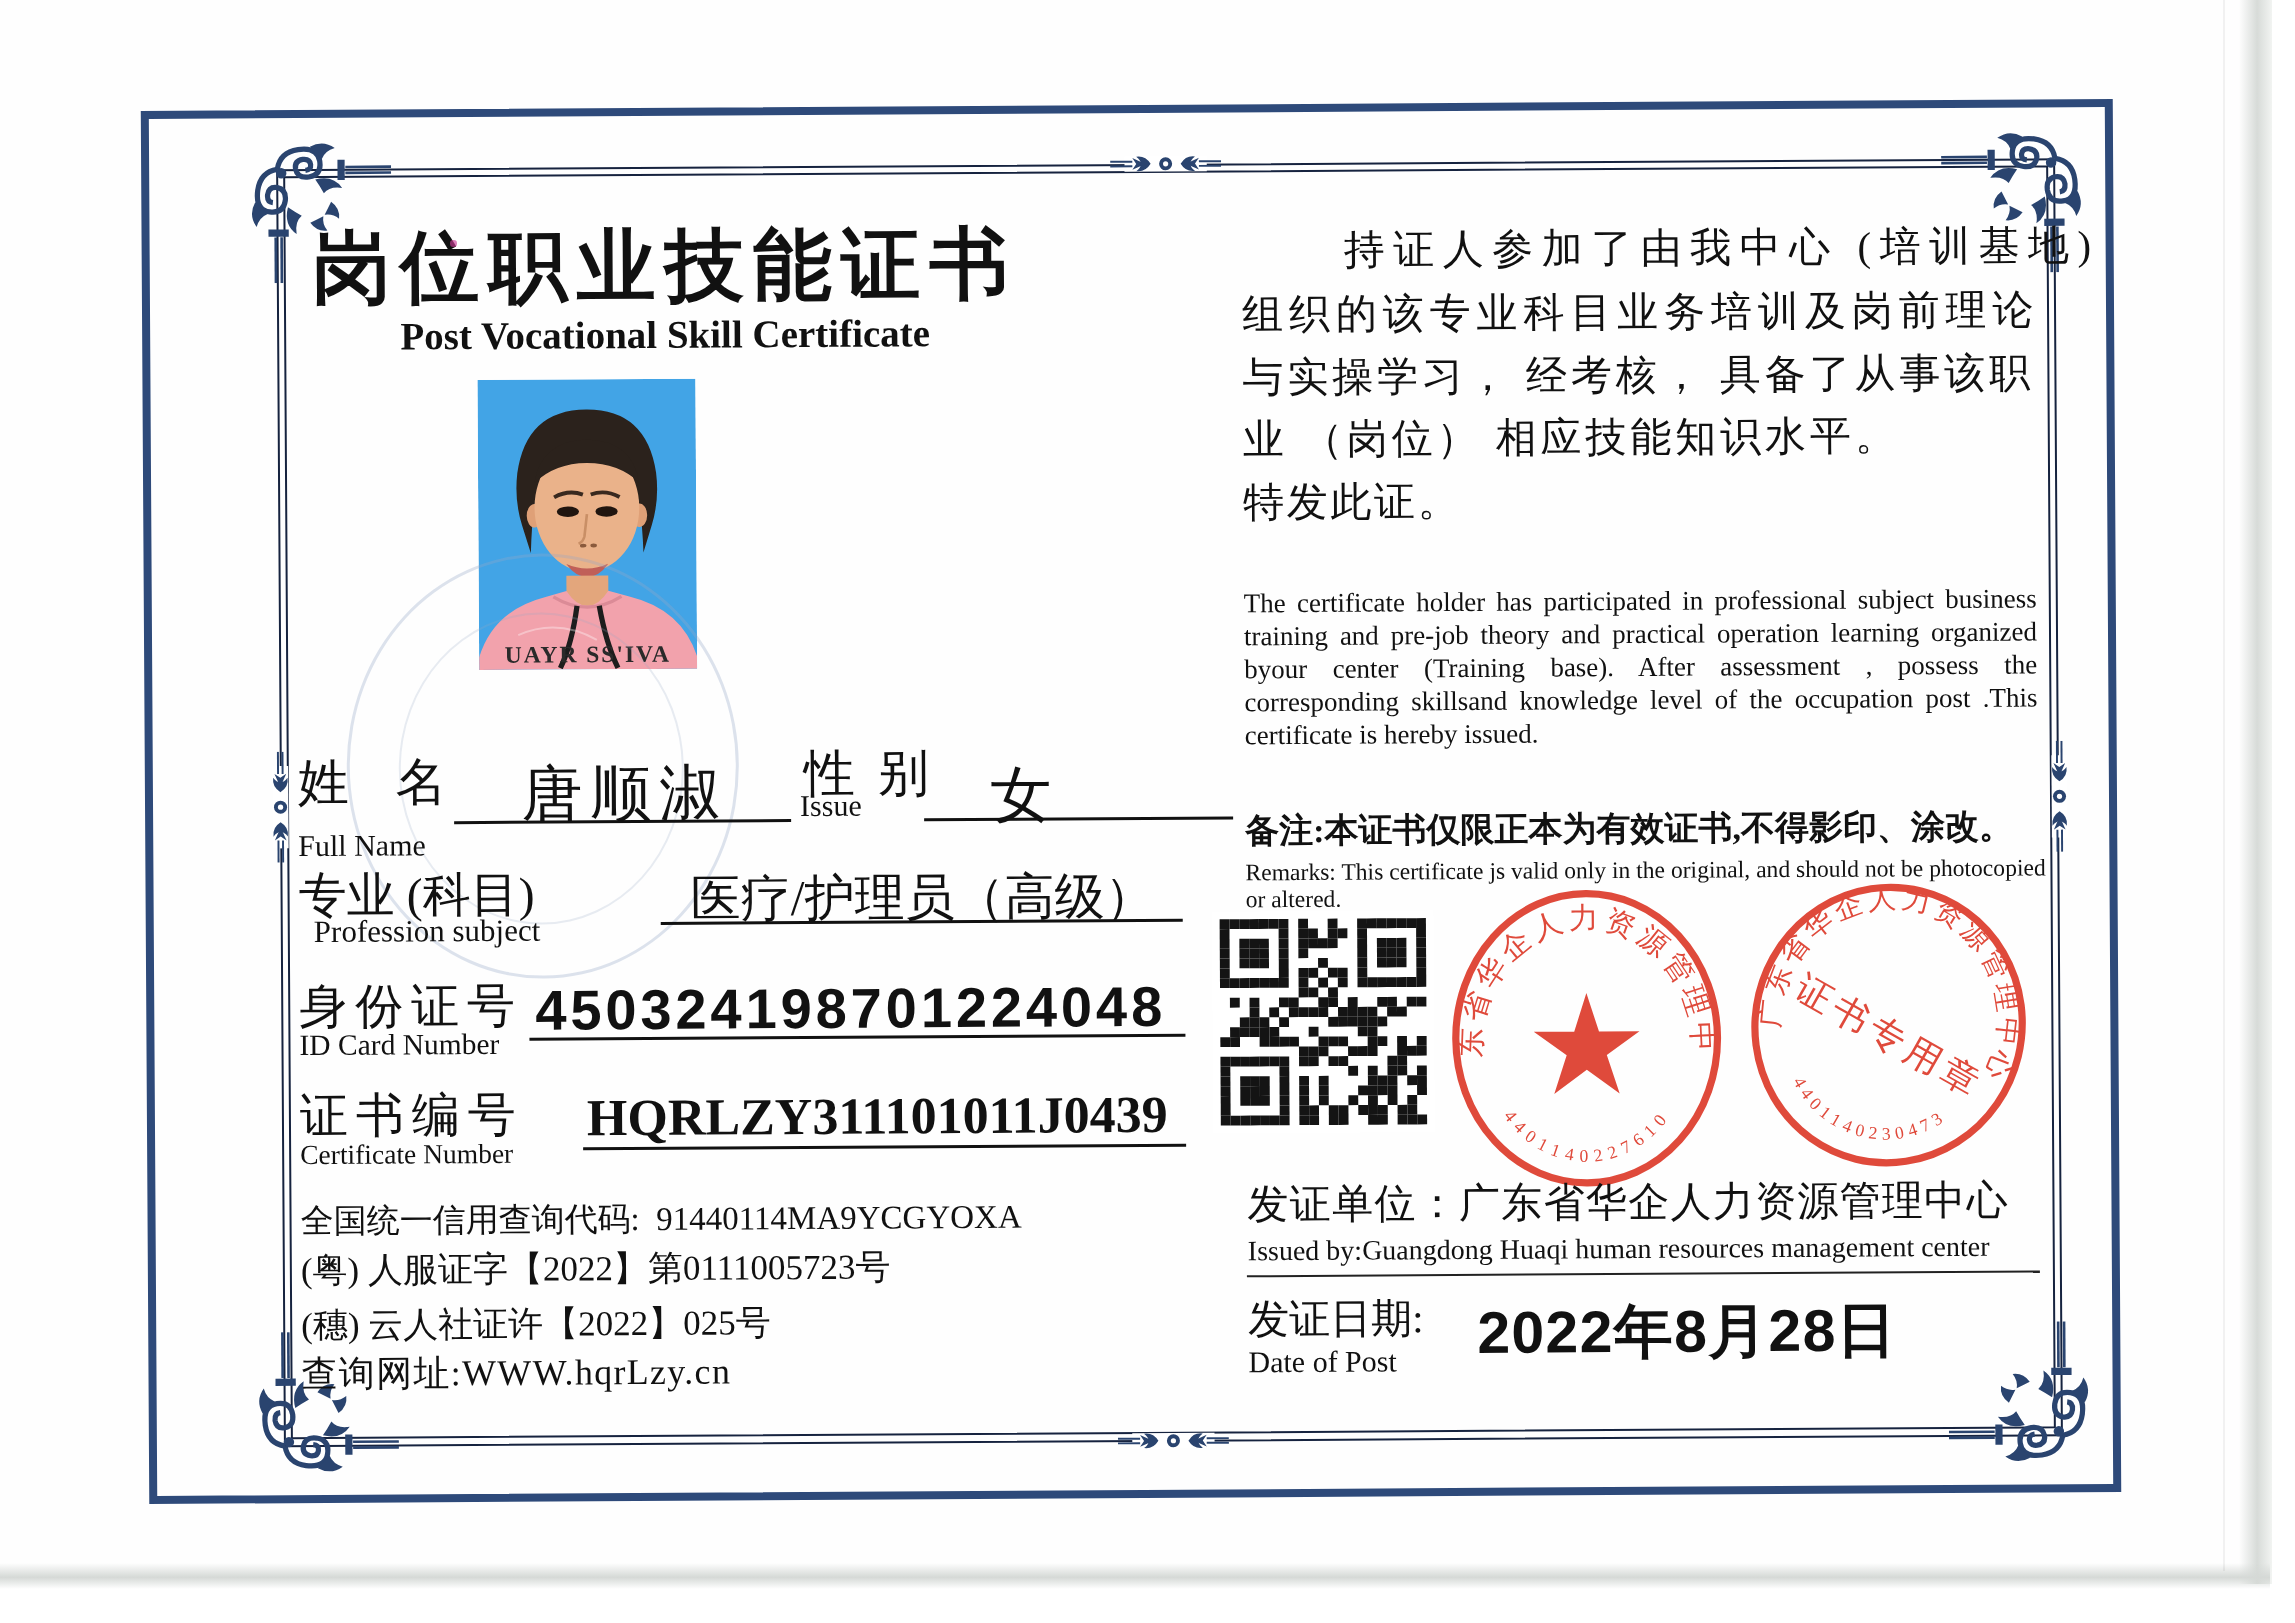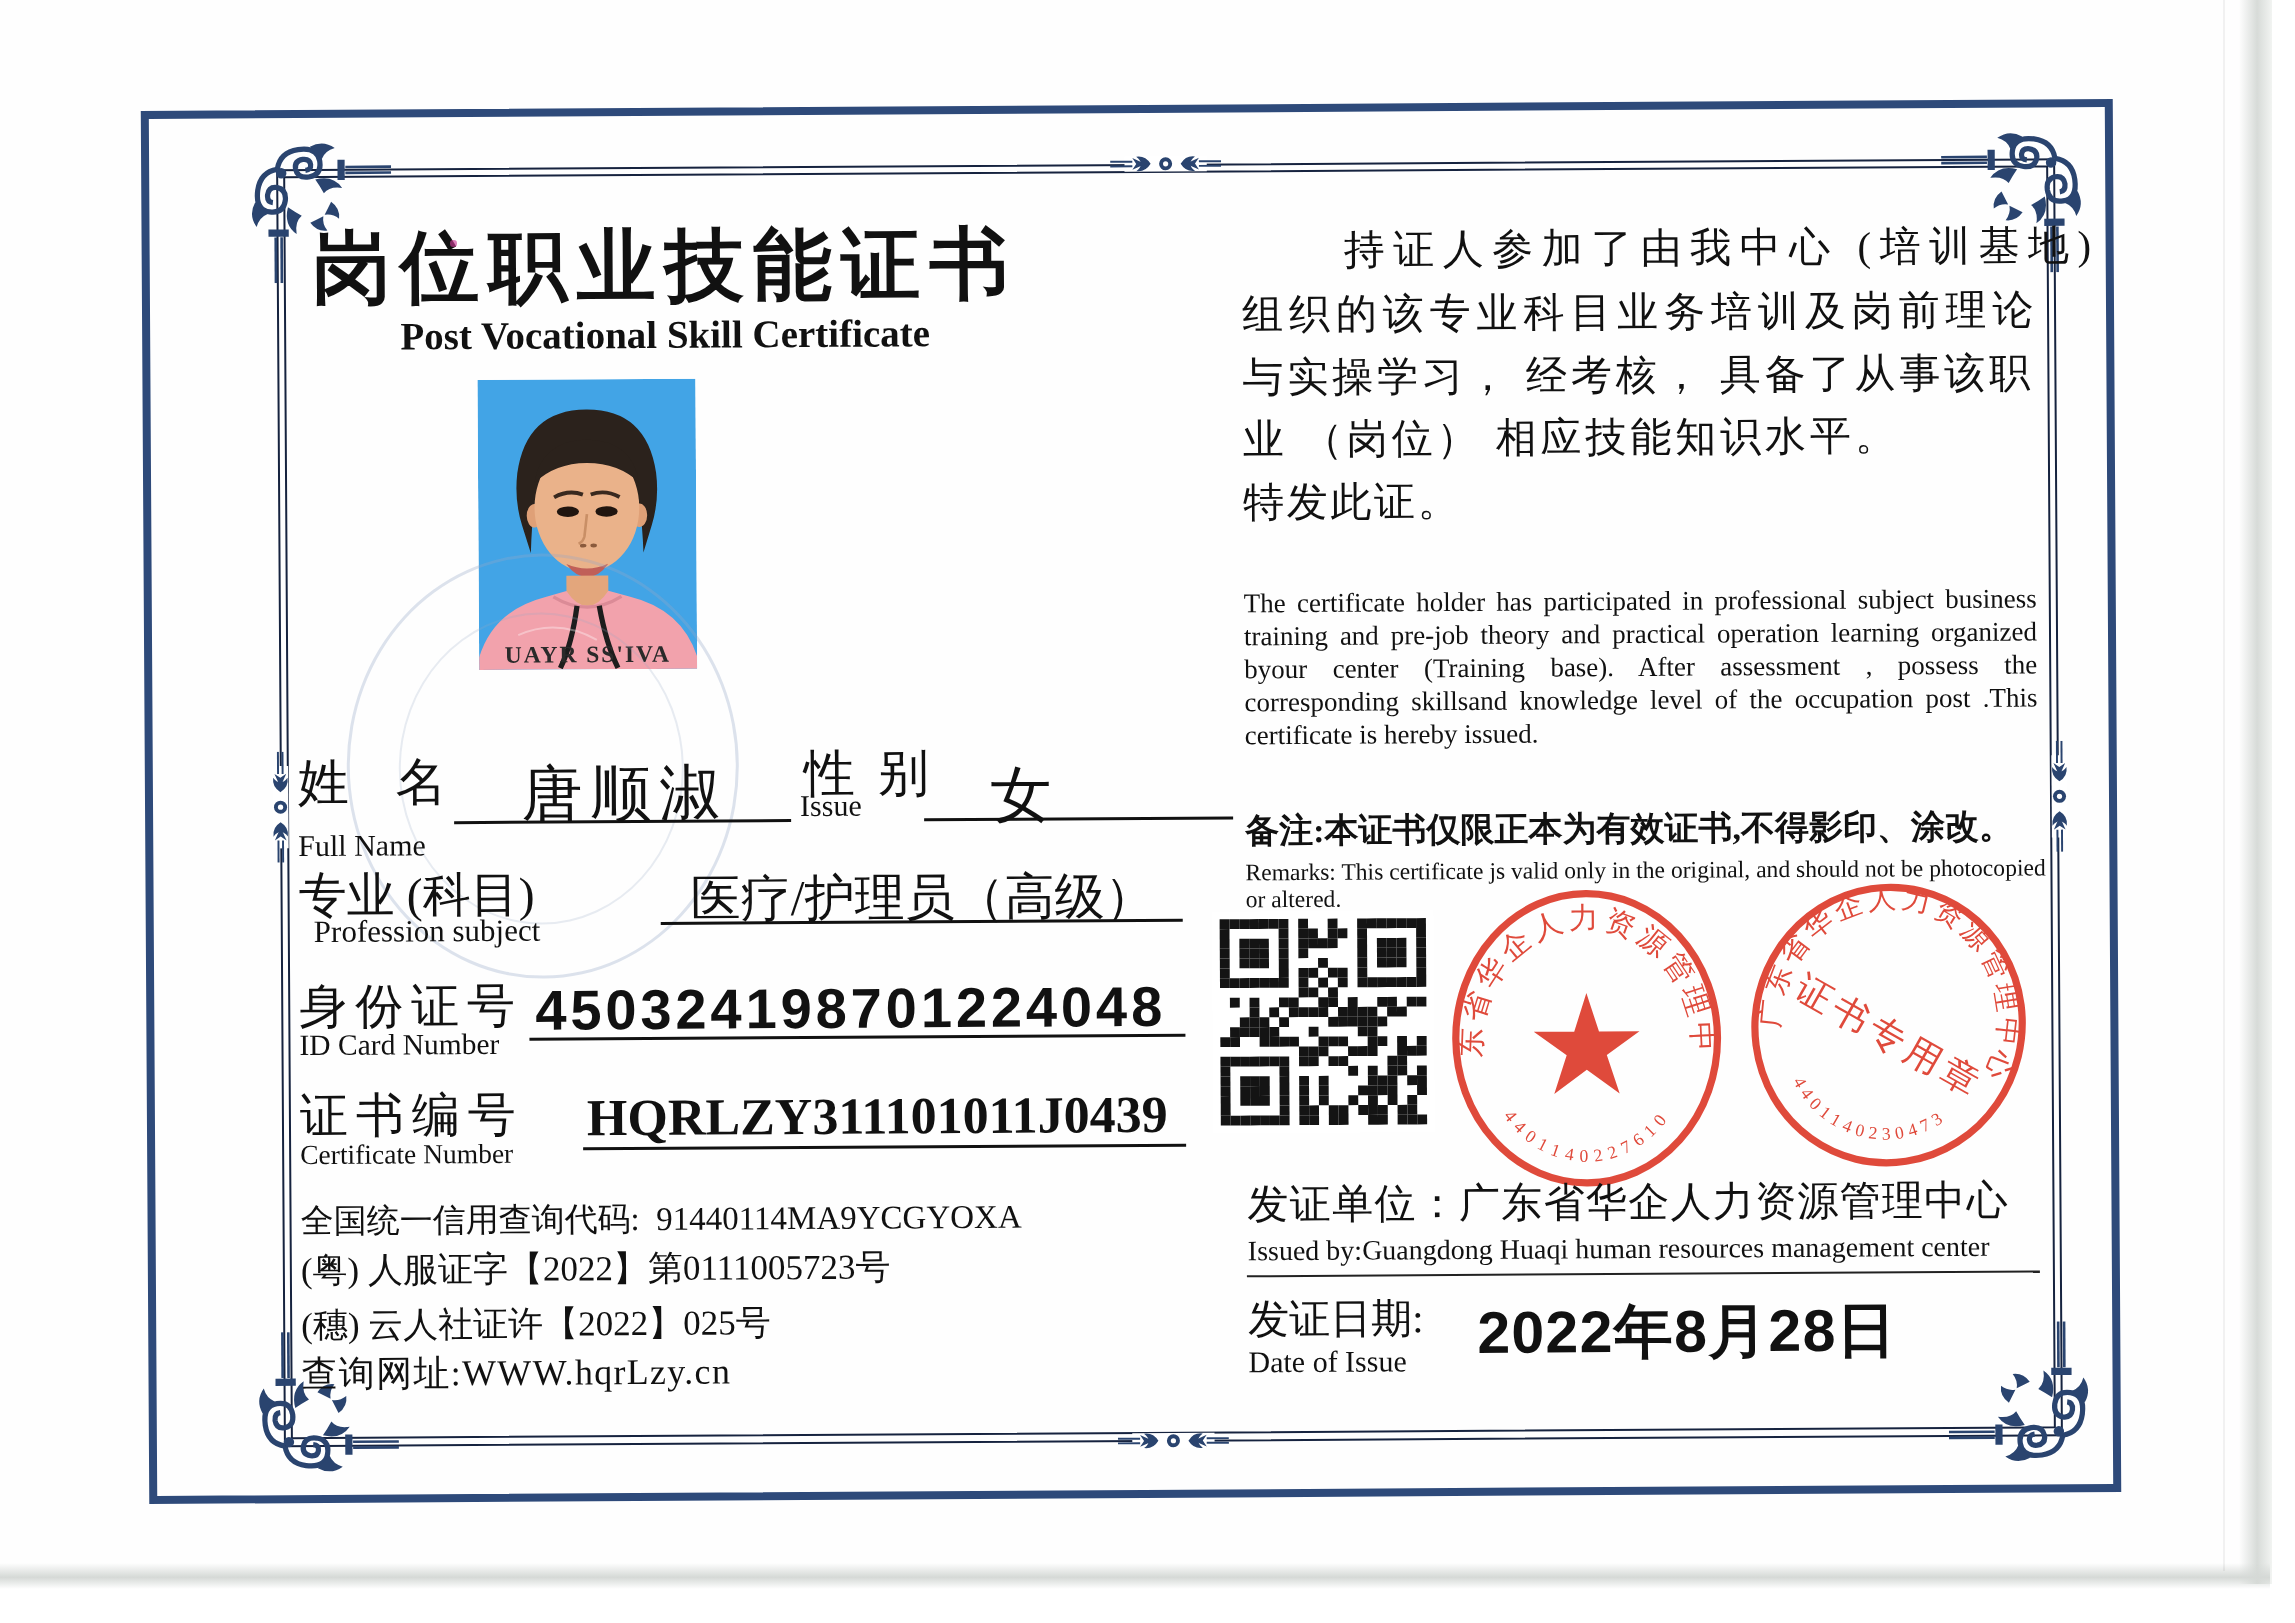--- a/index.html
+++ b/index.html
@@ -498,21 +498,21 @@
       </g>
     </svg>
 
     <div class="abs cn issuer-row">
       <span>发证单位：</span><span>广东省华企人力资源管理中心</span>
     </div>
     <div class="abs en issued-by">Issued by:Guangdong Huaqi human resources management center</div>
     <div class="abs ul-issuer" style="background:#222"></div>
 
     <div class="abs cn date-lbl-cn">发证日期:</div>
-    <div class="abs en date-lbl-en">Date of Issue</div>
+    <div class="abs en date-lbl-en">Date of Post</div>
     <div class="abs date-val">2022年8月28日</div>
 
   </div>
 
   <div class="abs edge-right"></div>
   <div class="abs edge-bottom"></div>
   <div class="abs fold-line"></div>
   <div class="abs artifact-dot"></div>
 
 </div>

